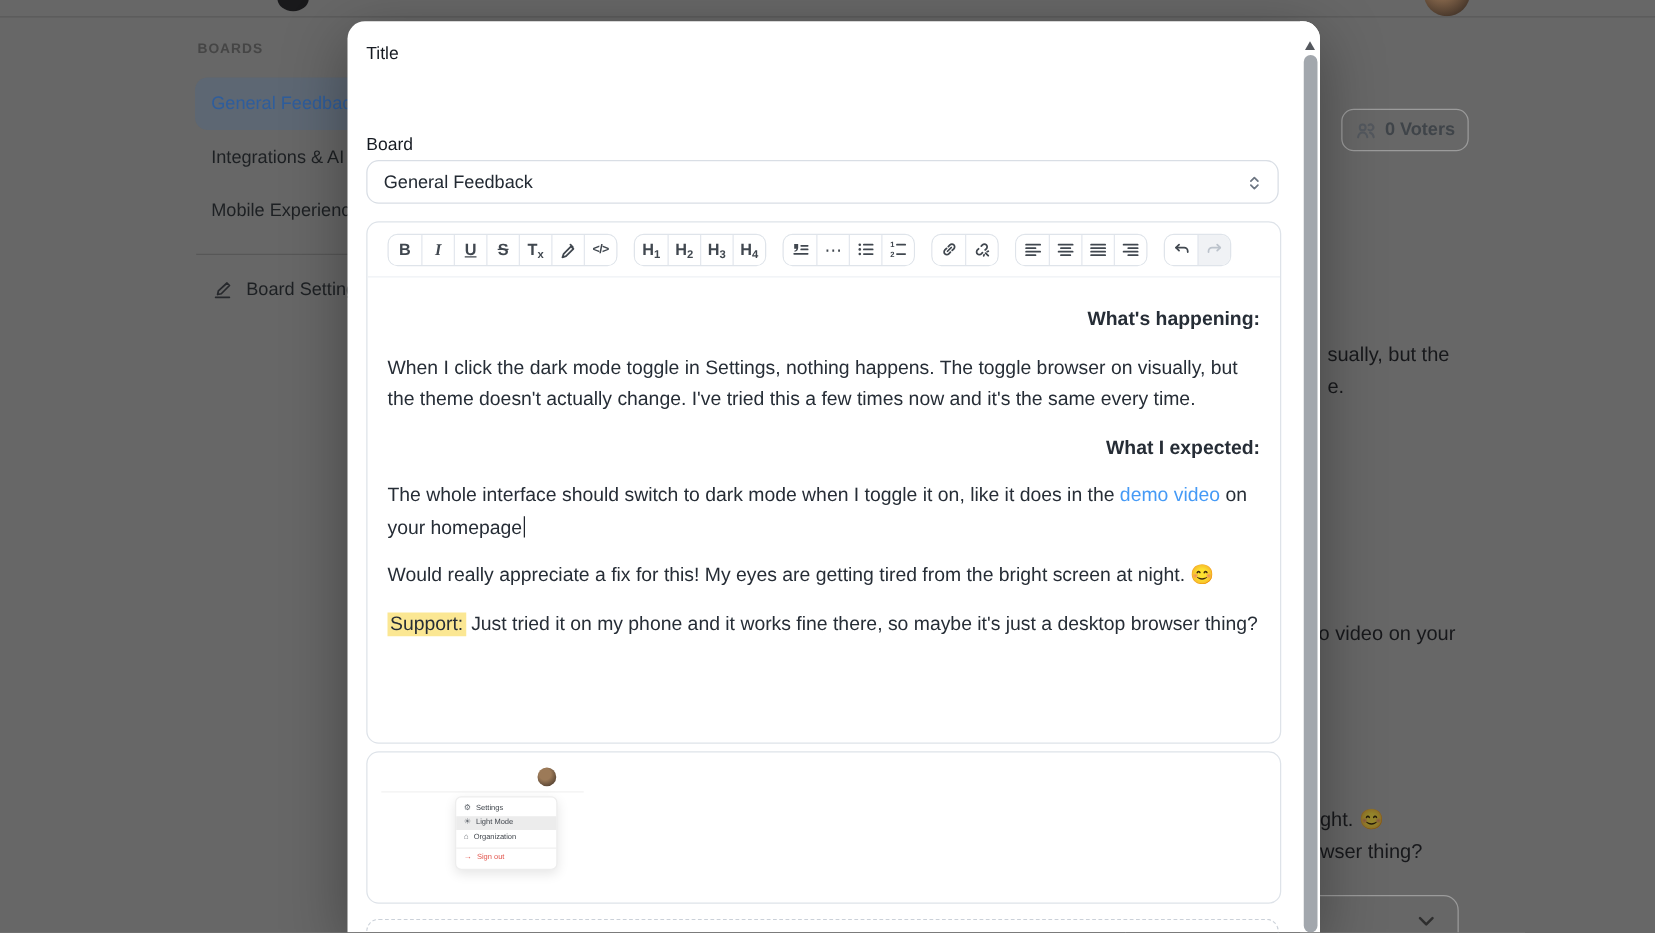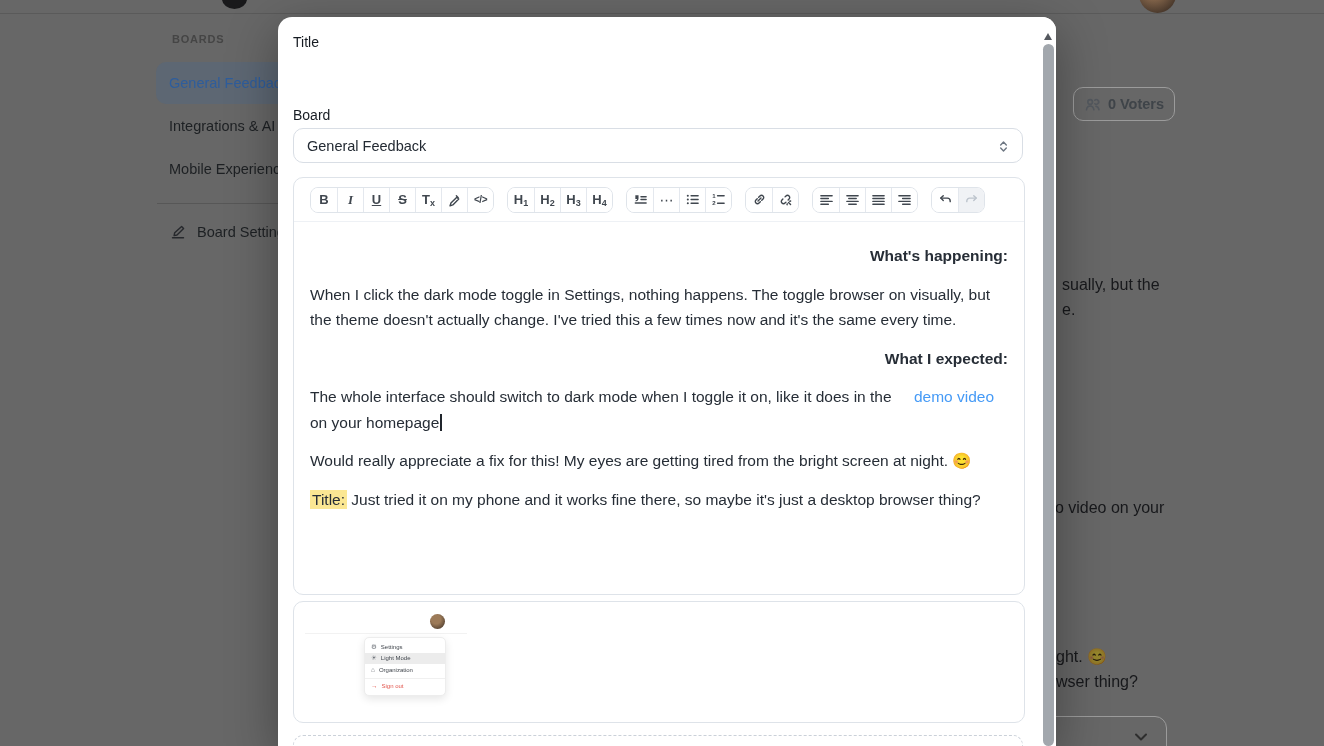--- a/index.html
+++ b/index.html
@@ -8,21 +8,21 @@
     position:relative; width:1324px; height:746px; overflow:hidden;
     background:#676767;
     font-family:"Liberation Sans", sans-serif;
     -webkit-font-smoothing:antialiased;
   }
   
   .hdr-line { position:absolute; top:13px; left:0; width:100%; height:1px; background:#5a5a5a; }
   .logo-partial { position:absolute; left:222px; top:-11px; width:25px; height:20px; border-radius:50%; background:#19191b; }
   .hdr-avatar { position:absolute; left:1139px; top:-24px; width:37px; height:37px; border-radius:50%;
     background:radial-gradient(circle at 40% 35%, #7d6047 0 35%, #4a392c 75%, #3a2d22); }
-  .boards-label { position:absolute; left:172px; top:33px; font-size:11px; font-weight:700; letter-spacing:.8px; color:#454545; }
+  .boards-label { position:absolute; left:158px; top:33px; font-size:11px; font-weight:700; letter-spacing:.8px; color:#454545; }
   .sb-item { position:absolute; font-size:14.5px; color:#1d2023; white-space:nowrap; cursor:pointer; }
   .sb-item.active { left:156px; top:62px; width:175px; height:42px; background:#5d6773; border-radius:10px;
     color:#2e5d9c; line-height:42px; padding-left:13px; }
   .sb-i2 { left:169px; top:118px; } .sb-i3 { left:169px; top:161px; }
   .sb-divider { position:absolute; left:157px; top:203px; width:121px; height:1px; background:#575757; }
   .board-settings { position:absolute; left:170px; top:224px; display:flex; align-items:center; gap:11px;
     font-size:14.5px; color:#1d2023; cursor:pointer; }
   .board-settings svg { width:16px; height:16px; stroke:#26282c; fill:none; stroke-width:1.4; stroke-linecap:round; stroke-linejoin:round; }
   .voters-btn { position:absolute; left:1073px; top:87px; width:102px; height:34px; border:1.5px solid #9b9b9b;
     border-radius:10px; display:flex; align-items:center; justify-content:center; gap:7px;
@@ -54,21 +54,21 @@
   .tbtn.is-disabled svg { stroke:#bcc3cc; }
   .tbtn .sub { font-size:9px; font-weight:700; align-self:flex-end; margin-bottom:4px; }
   .tbtn.b-italic { font-style:italic; font-family:"Liberation Serif",serif; }
   .tbtn.b-underline { text-decoration:underline; }
   .tbtn.b-strike { text-decoration:line-through; }
   .tbtn.b-code { font-size:10px; letter-spacing:-.5px; }
   .tbtn.b-hr { font-size:14px; font-weight:400; }
   .ed-content { position:absolute; top:45px; left:0; right:0; padding:20px 16px 0; font-size:15.5px; line-height:25.5px; color:#262d36; cursor:text; }
   .ed-content p { margin-bottom:13px; }
   .ed-content .ed-h { font-weight:700; margin-bottom:13px;text-align:right; }
-  .ed-link { color:#459af6; cursor:pointer;margin-left:18px; }
+  .ed-link { color:#459af6; cursor:pointer; }
   .ed-hl { background:#fbe793; padding:1px 2px; }
   .caret { display:inline-block; width:1.5px; height:17px; background:#20252c; vertical-align:-3px; margin-left:1px; }
   
   .attach-box { position:absolute; left:15px; top:584px; width:732px; height:122px; border:1px solid #dee3e9; border-radius:10px; background:#fff; overflow:hidden; }
   .shot { position:absolute; left:11px; top:4px; width:162px; height:114px; background:#fff; }
   .shot-avatar { position:absolute; left:125px; top:8px; width:15px; height:15px; border-radius:50%;
     background:radial-gradient(circle at 40% 35%, #9c7a58 0 35%, #5c4836 75%); }
   .shot-hline { position:absolute; left:0; top:27px; width:100%; height:1px; background:#f2f2f2; }
   .shot-menu { position:absolute; left:59px; top:31px; width:82px; background:#fff; border:1px solid #ededed;
     border-radius:5px; box-shadow:0 3px 9px rgba(0,0,0,.10); padding:3px 0; }
@@ -261,21 +261,21 @@
         </div>
 
       </div>
 
       <div class="ed-content">
         <p class="ed-h">What's happening:</p>
         <p>When I click the dark mode toggle in Settings, nothing happens. The toggle browser on visually, but the theme doesn't actually change. I've tried this a few times now and it's the same every time.</p>
         <p class="ed-h">What I expected:</p>
         <p><span>The whole interface should switch to dark mode when I toggle it on, like it does in the </span><span class="ed-link">demo video</span><span> on your homepage</span><span class="caret"></span></p>
         <p><span>Would really appreciate a fix for this! My eyes are getting tired from the bright screen at night. </span><span>😊</span></p>
-        <p><span class="ed-hl">Title:</span><span> Just tried it on my phone and it works fine there, so maybe it's just a desktop browser thing?</span></p>
+        <p><span class="ed-hl">Support:</span><span> Just tried it on my phone and it works fine there, so maybe it's just a desktop browser thing?</span></p>
       </div>
     </div>
 
     <div class="attach-box">
       <div class="shot">
         <div class="shot-avatar"></div>
         <div class="shot-hline"></div>
         <div class="shot-menu">
           <div class="shot-row">
             <span class="mi">⚙</span>

